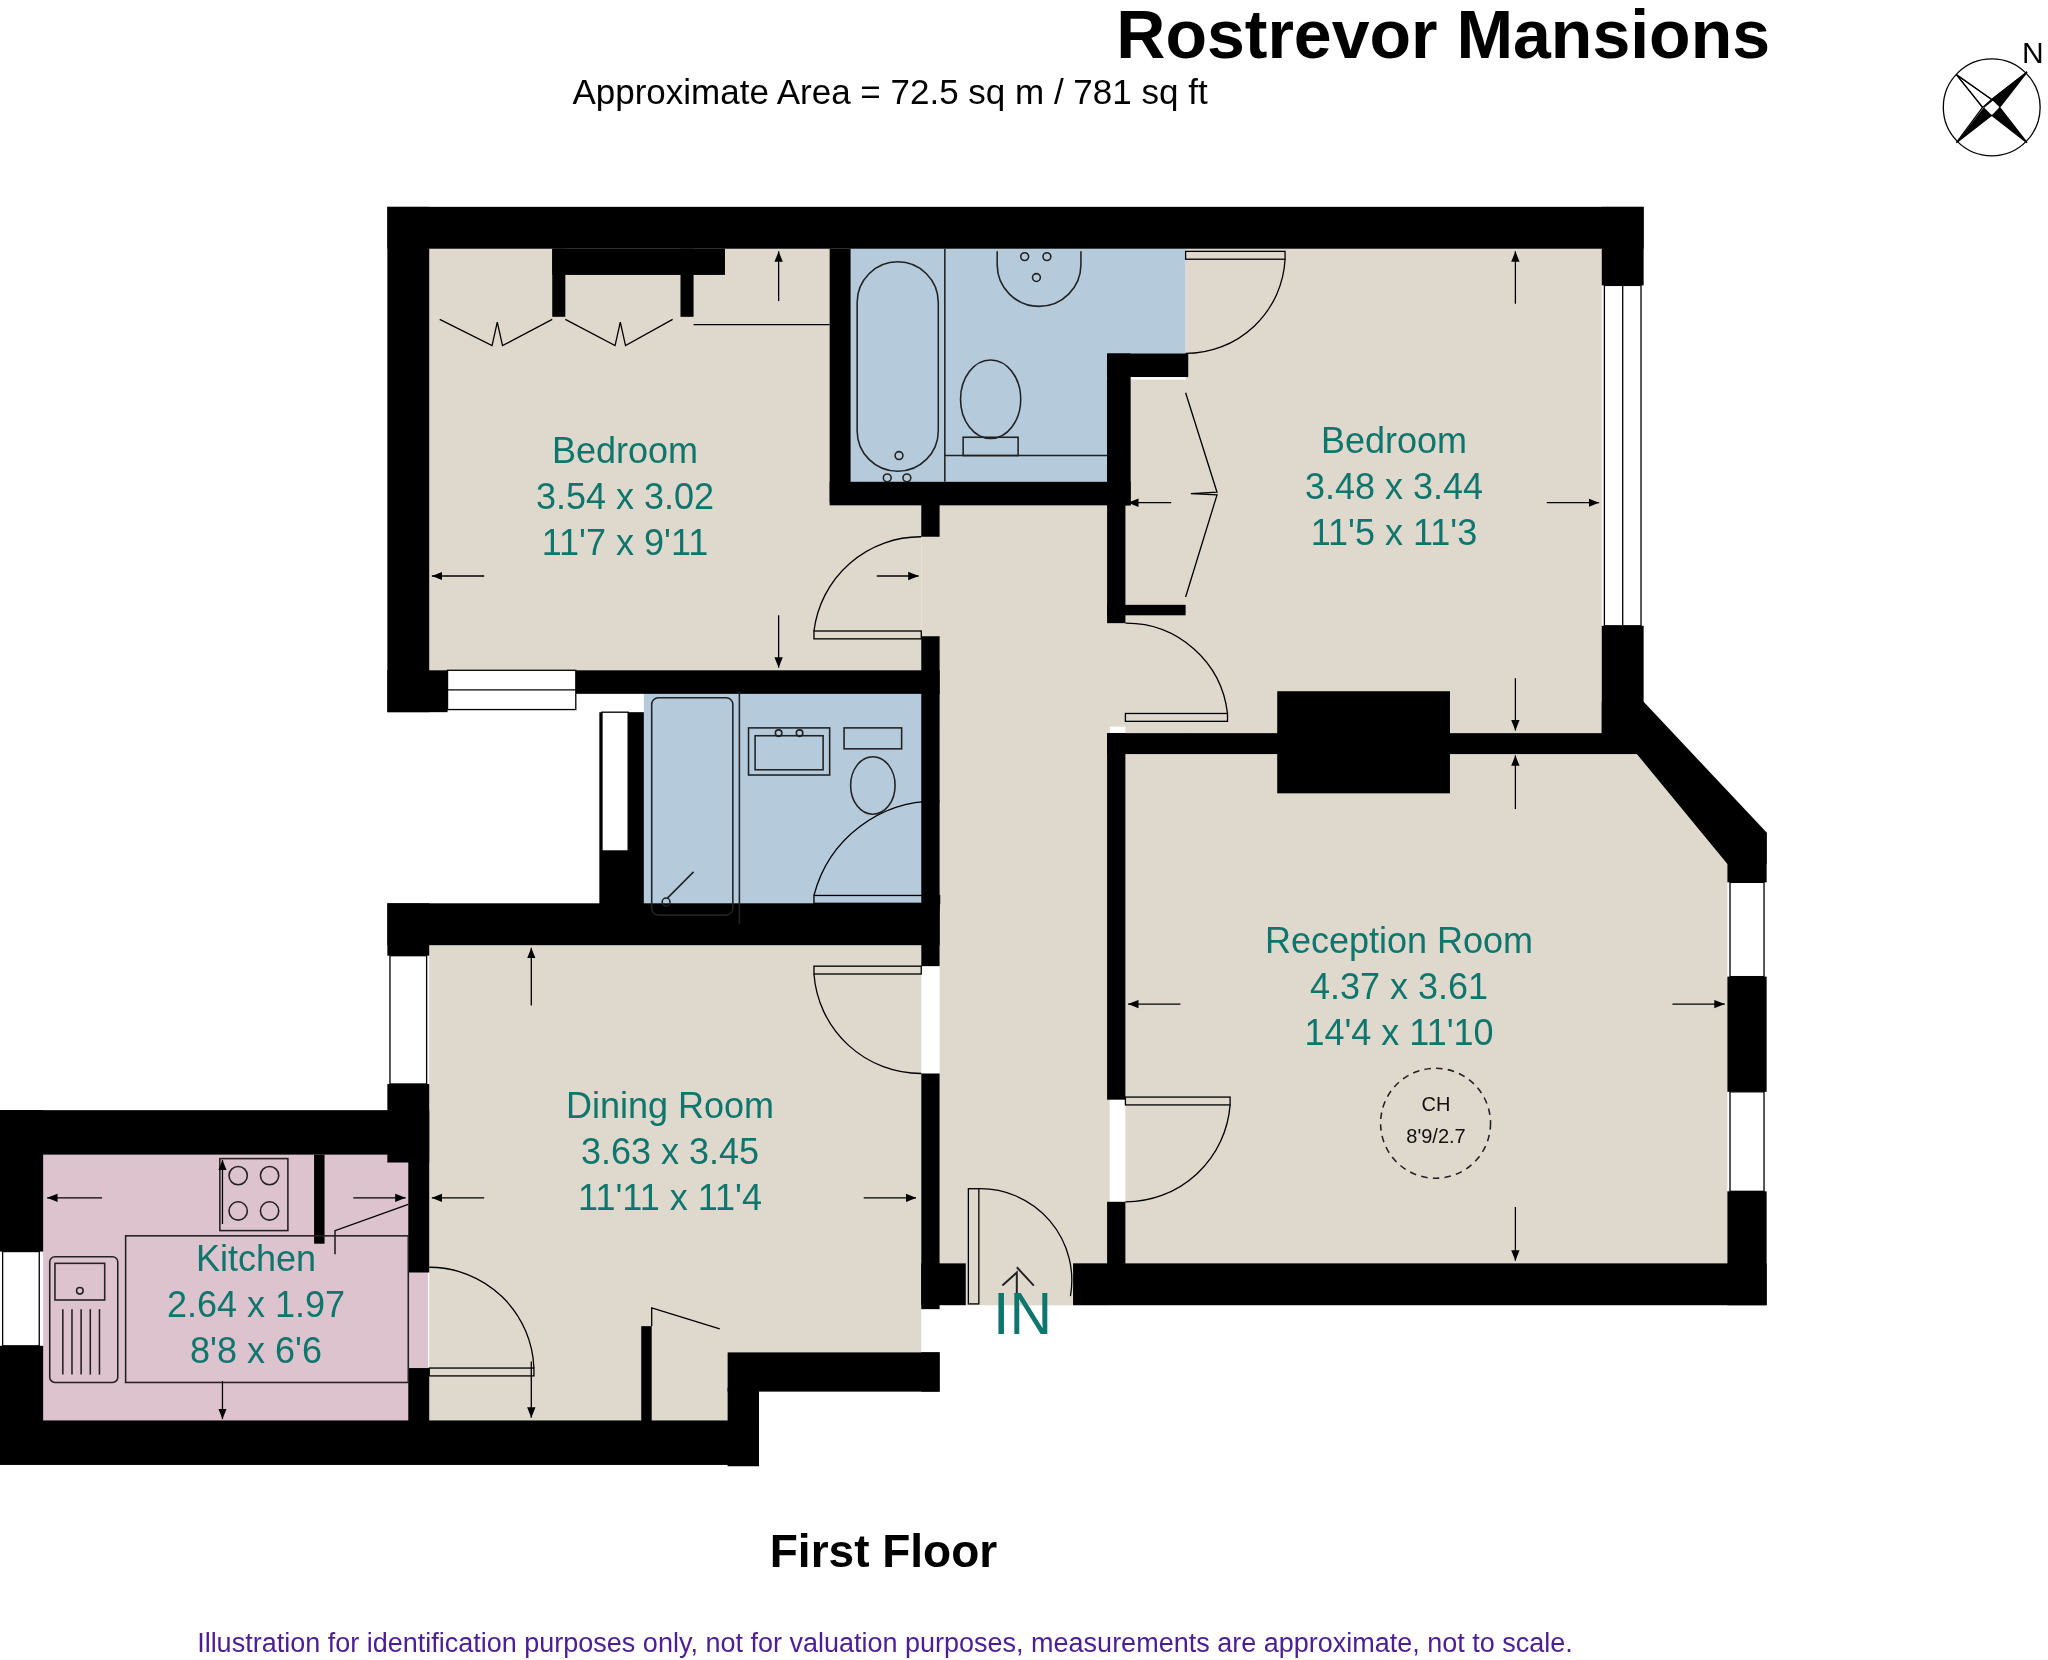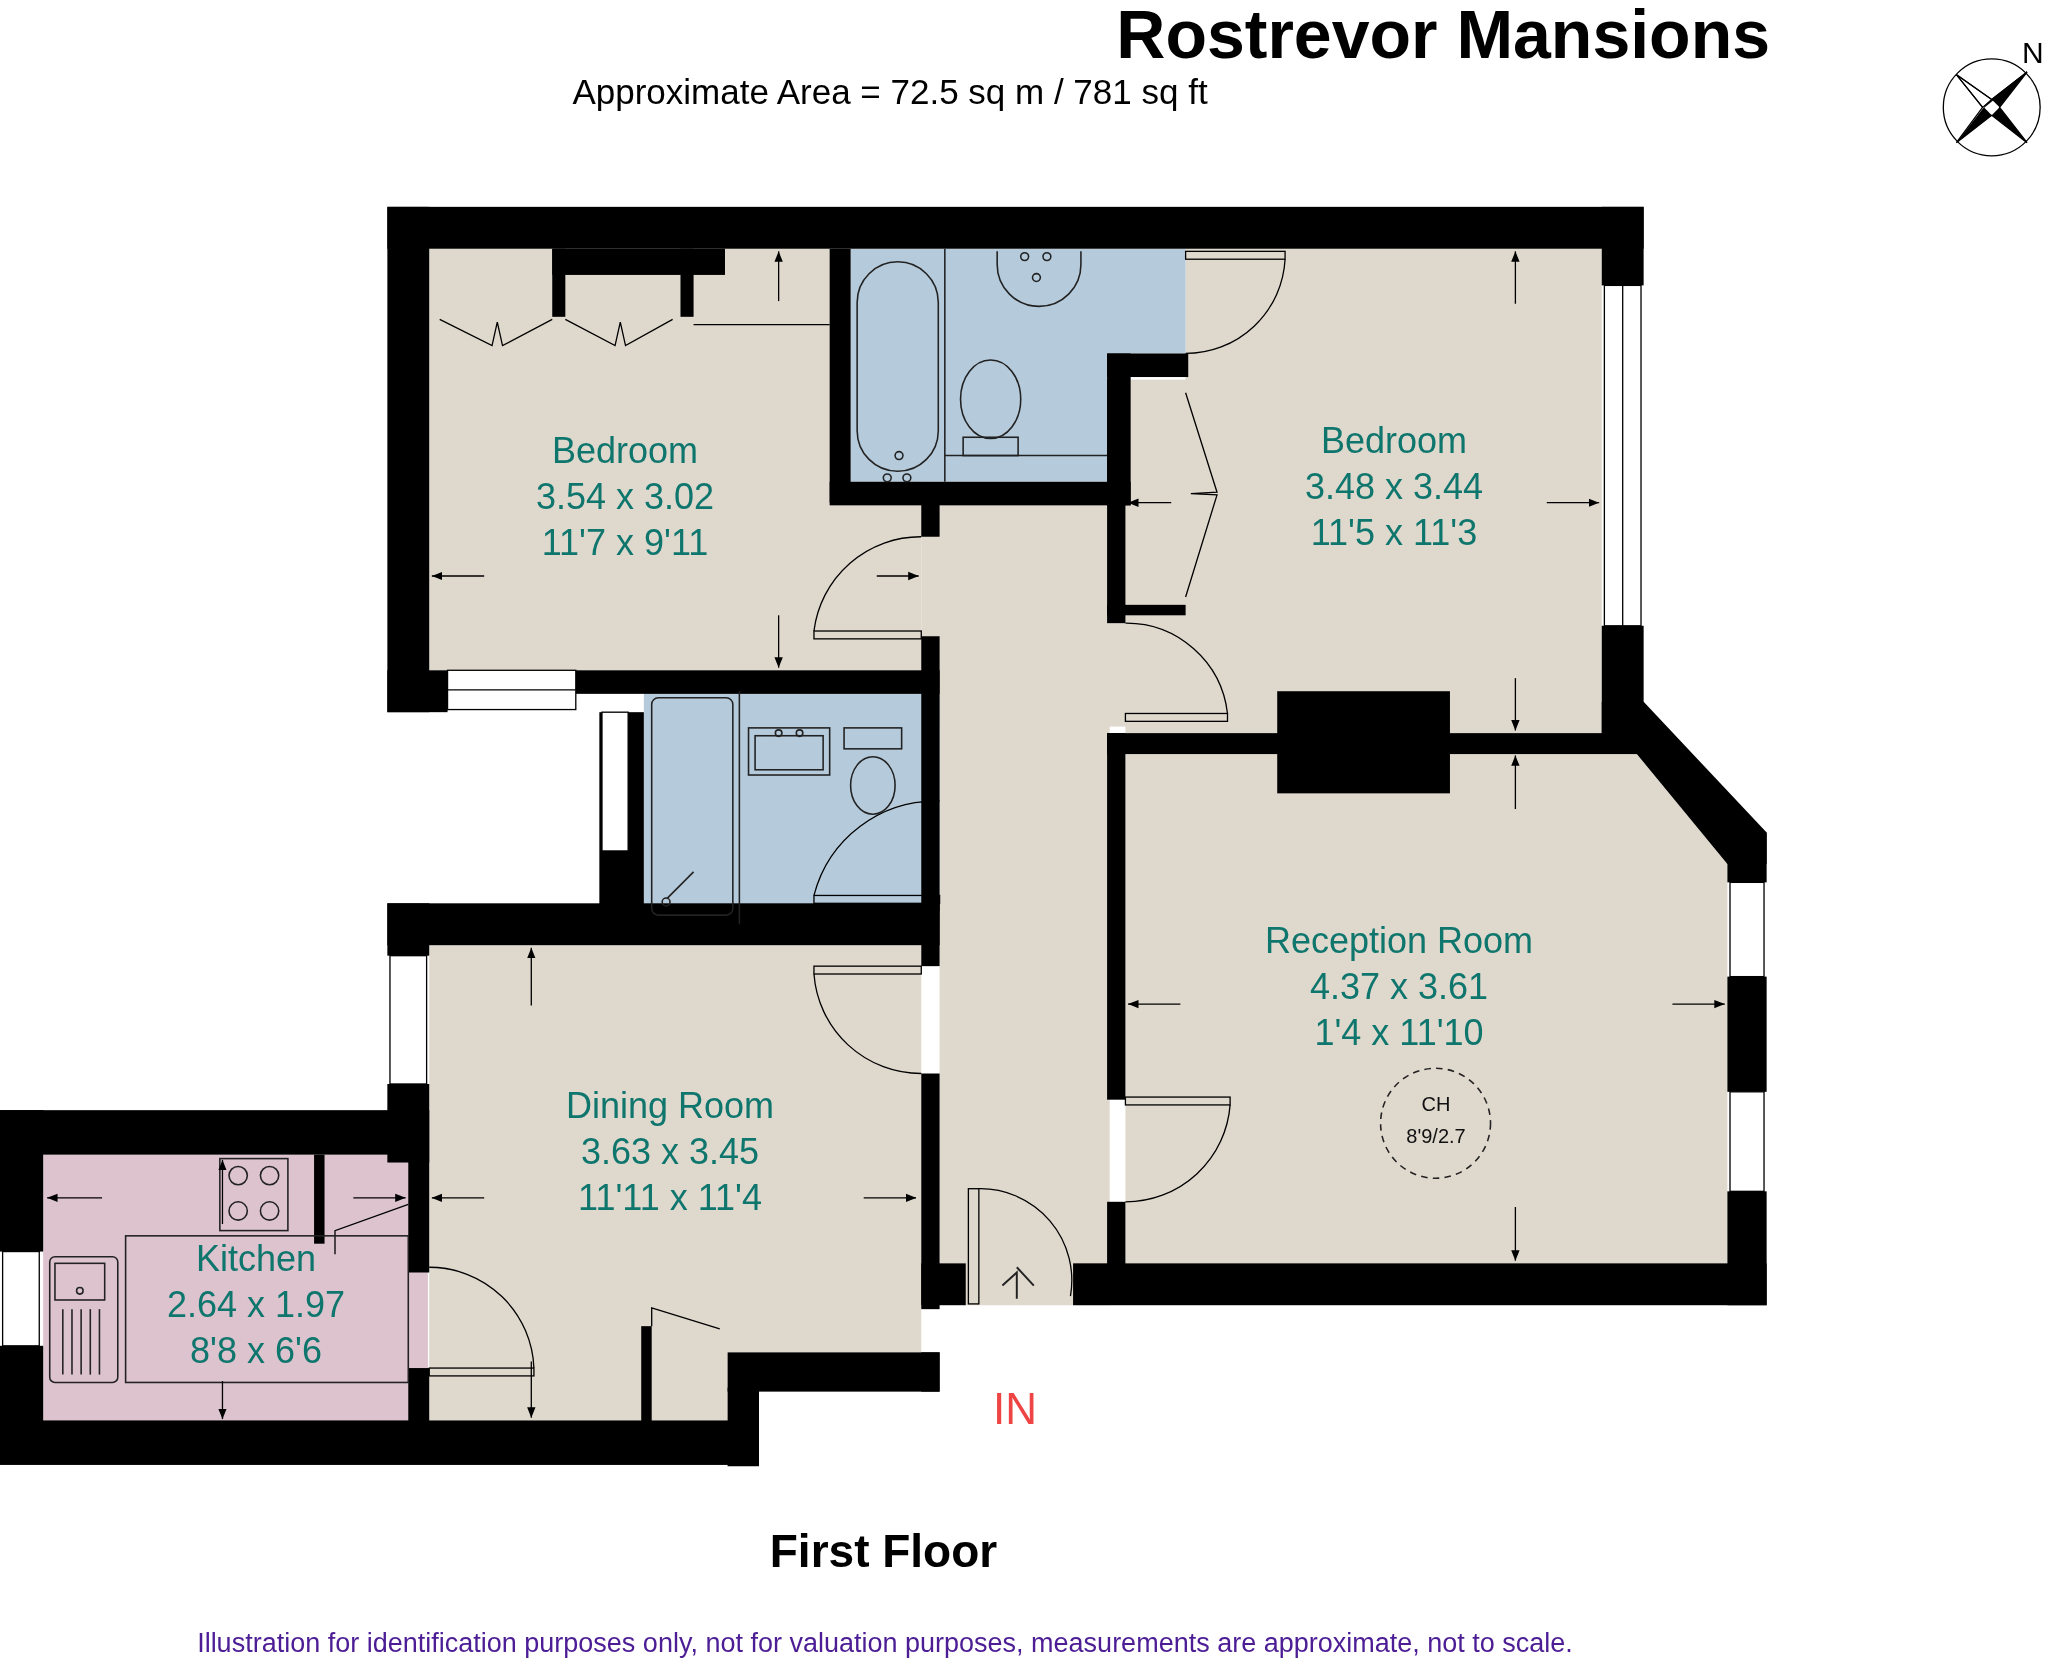--- a/index.html
+++ b/index.html
@@ -5,21 +5,21 @@
   html, body { margin: 0; padding: 0; background: #ffffff; }
   body { width: 2048px; height: 1660px; overflow: hidden; position: relative; font-family: "Liberation Sans", sans-serif; }
   #plan { position: absolute; left: 0; top: 0; width: 2048px; height: 1660px; }
   .title { position: absolute; left: 0; width: 1770px; top: 0; text-align: right; font-weight: bold; font-size: 68px; color: #000; line-height: 1; }
   .subtitle { position: absolute; left: 0; width: 1780px; top: 74px; text-align: center; font-size: 35px; color: #000; line-height: 1; }
   .floor-label { position: absolute; left: 0; width: 1767px; top: 1524px; text-align: center; font-weight: bold; font-size: 46px; color: #000; }
   .disclaimer { position: absolute; left: 0; width: 1770px; top: 1628px; text-align: center; font-size: 27px; color: #4c1d95; }
   .compass-n { position: absolute; left: 2022px; top: 36px; font-size: 30px; color: #000; }
   .room-label { position: absolute; text-align: center; font-size: 36px; line-height: 46px; color: #0f766e; transform: translateX(-50%); white-space: nowrap; }
   .ch { position: absolute; text-align: center; font-size: 20px; line-height: 32px; color: #111; transform: translateX(-50%); }
-  .in-label { position: absolute; left: 993px; top: 1384px; font-size: 44px; color: #ef4444; }
+  .in-label { position: absolute; left: 993px; top: 1280px; font-size: 59px; color: #0f766e; }
 </style>
 </head>
 <body>
 
 <svg id="plan" viewBox="0 0 1565 1268" preserveAspectRatio="none" xmlns="http://www.w3.org/2000/svg">
   <defs>
     <marker id="ah" viewBox="0 0 10 10" refX="10" refY="5" markerWidth="8" markerHeight="8" orient="auto-start-reverse">
       <path d="M0,1 L10,5 L0,9 z" fill="#000"></path>
     </marker>
   </defs>
@@ -253,21 +253,21 @@
 
 <div class="room-label" style="left:1394px; top:418px;">
   <div>Bedroom</div>
   <div>3.48 x 3.44</div>
   <div>11'5 x 11'3</div>
 </div>
 
 <div class="room-label" style="left:1399px; top:918px;">
   <div>Reception Room</div>
   <div>4.37 x 3.61</div>
-  <div>1'4 x 11'10</div>
+  <div>14'4 x 11'10</div>
 </div>
 
 <div class="ch" style="left:1436px; top:1088px;">
   <div>CH</div>
   <div>8'9/2.7</div>
 </div>
 
 <div class="room-label" style="left:670px; top:1083px;">
   <div>Dining Room</div>
   <div>3.63 x 3.45</div>

